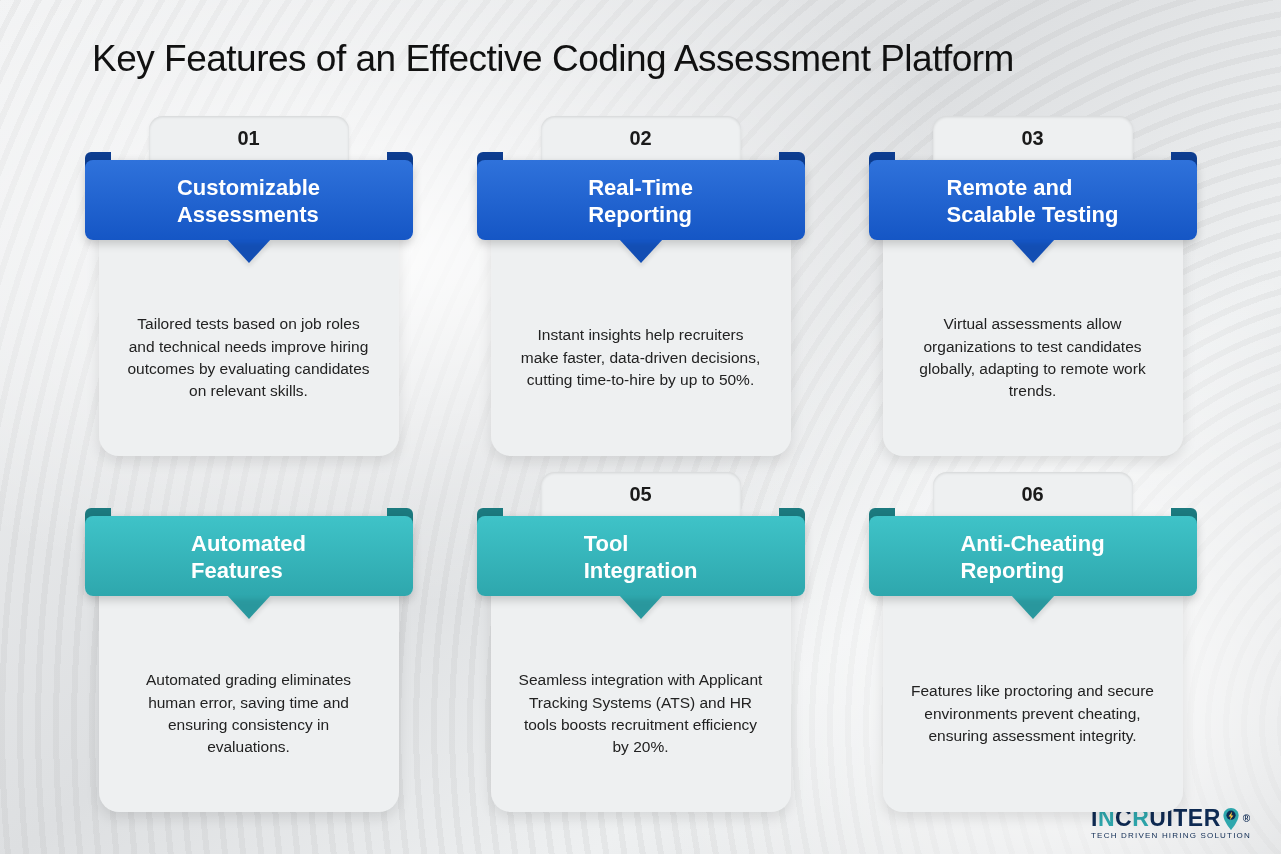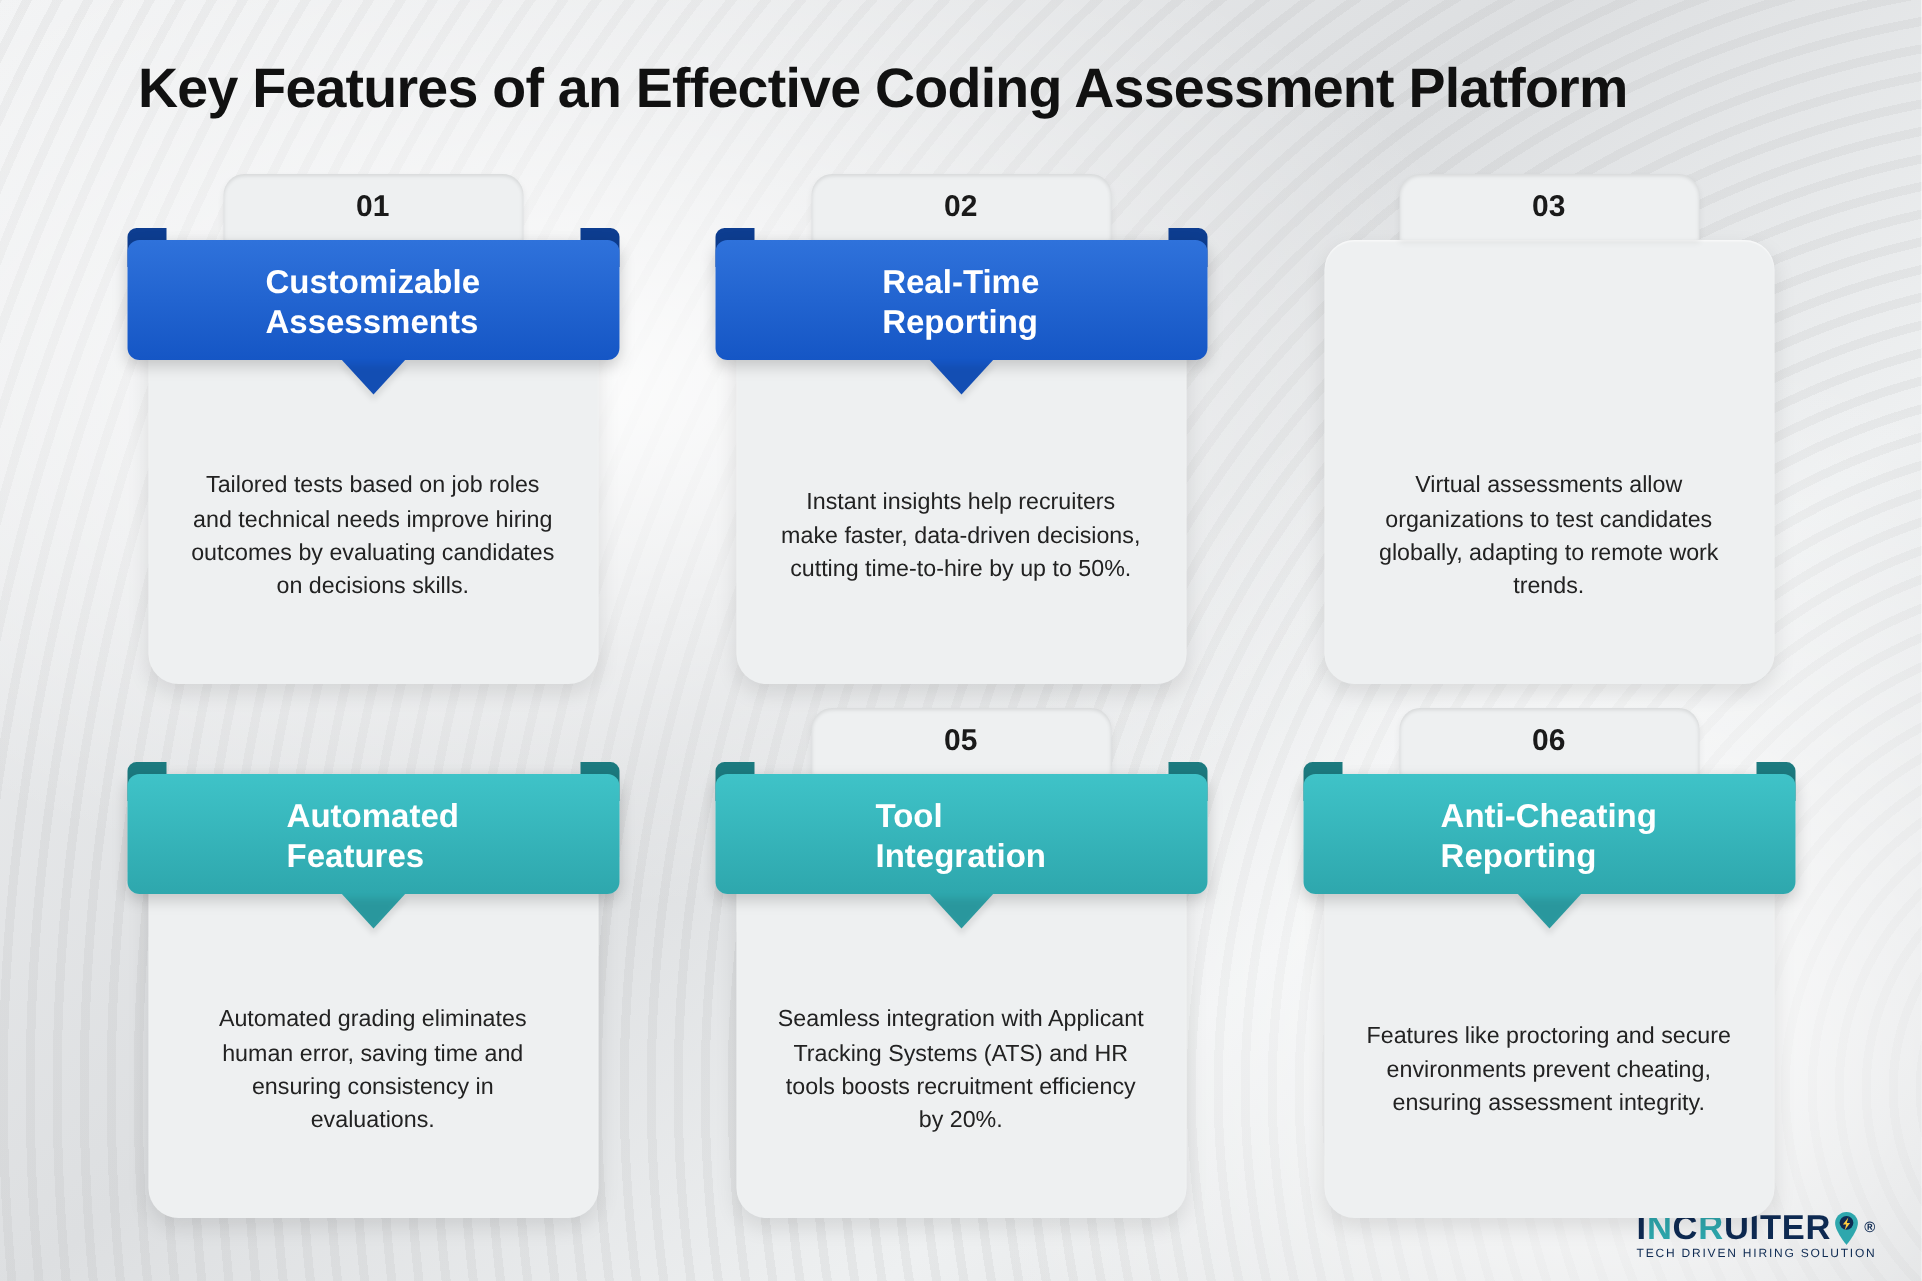--- a/index.html
+++ b/index.html
@@ -9,21 +9,21 @@
     background:
       radial-gradient(ellipse 900px 500px at 30% 30%, rgba(255,255,255,0.9), rgba(255,255,255,0) 70%),
       radial-gradient(ellipse 700px 700px at 85% 80%, rgba(255,255,255,0.9), rgba(255,255,255,0) 65%),
       repeating-radial-gradient(circle at 110% 85%, rgba(150,150,150,0.10) 0 6px, rgba(150,150,150,0) 6px 18px),
       linear-gradient(140deg, #f2f3f4 0%, #dddfe1 45%, #eef0f1 70%, #d5d7d9 100%);
     color: #1a1a1a;
     position: relative;
   }
   .page-title {
     font-size: 37px;
-    font-weight: 700;
+    font-weight: 400;
     letter-spacing: -0.5px;
     padding: 38px 0 0 92px;
     color: #111;
   }
   .grid {
     position: absolute;
     top: 116px;
     left: 0; right: 0;
     display: grid;
     grid-template-columns: repeat(3, 300px);
@@ -177,21 +177,21 @@
 </head>
 <body>
 
 <h1 class="page-title">Key Features of an Effective Coding Assessment Platform</h1>
 
 <div class="grid">
 
   <div class="card theme-blue">
     <div class="number-tab">01</div>
     <div class="body-box">
-      <p class="desc">Tailored tests based on job roles and technical needs improve hiring outcomes by evaluating candidates on decisions skills.</p>
+      <p class="desc">Tailored tests based on job roles and technical needs improve hiring outcomes by evaluating candidates on relevant skills.</p>
     </div>
     <div class="ribbon-wrap">
       <div class="ribbon-back left"></div>
         <div class="ribbon-back right"></div>
       <div class="ribbon-face">
         <div>
           <span>Customizable</span><br>
           <span>Assessments</span>
         </div>
       </div>
@@ -214,20 +214,31 @@
         </div>
       </div>
       <div class="ribbon-point"></div>
     </div>
   </div>
 
   <div class="card theme-blue">
     <div class="number-tab">03</div>
     <div class="body-box">
       <p class="desc">Virtual assessments allow organizations to test candidates globally, adapting to remote work trends.</p>
+    </div>
+    <div class="ribbon-wrap">
+      <div class="ribbon-back left"></div>
+        <div class="ribbon-back right"></div>
+      <div class="ribbon-face">
+        <div>
+          <span>Remote and</span><br>
+          <span>Scalable Testing</span>
+        </div>
+      </div>
+      <div class="ribbon-point"></div>
     </div>
   </div>
 
   <div class="card theme-teal">
     <div class="body-box">
       <p class="desc">Automated grading eliminates human error, saving time and ensuring consistency in evaluations.</p>
     </div>
     <div class="ribbon-wrap">
       <div class="ribbon-back left"></div>
         <div class="ribbon-back right"></div>

